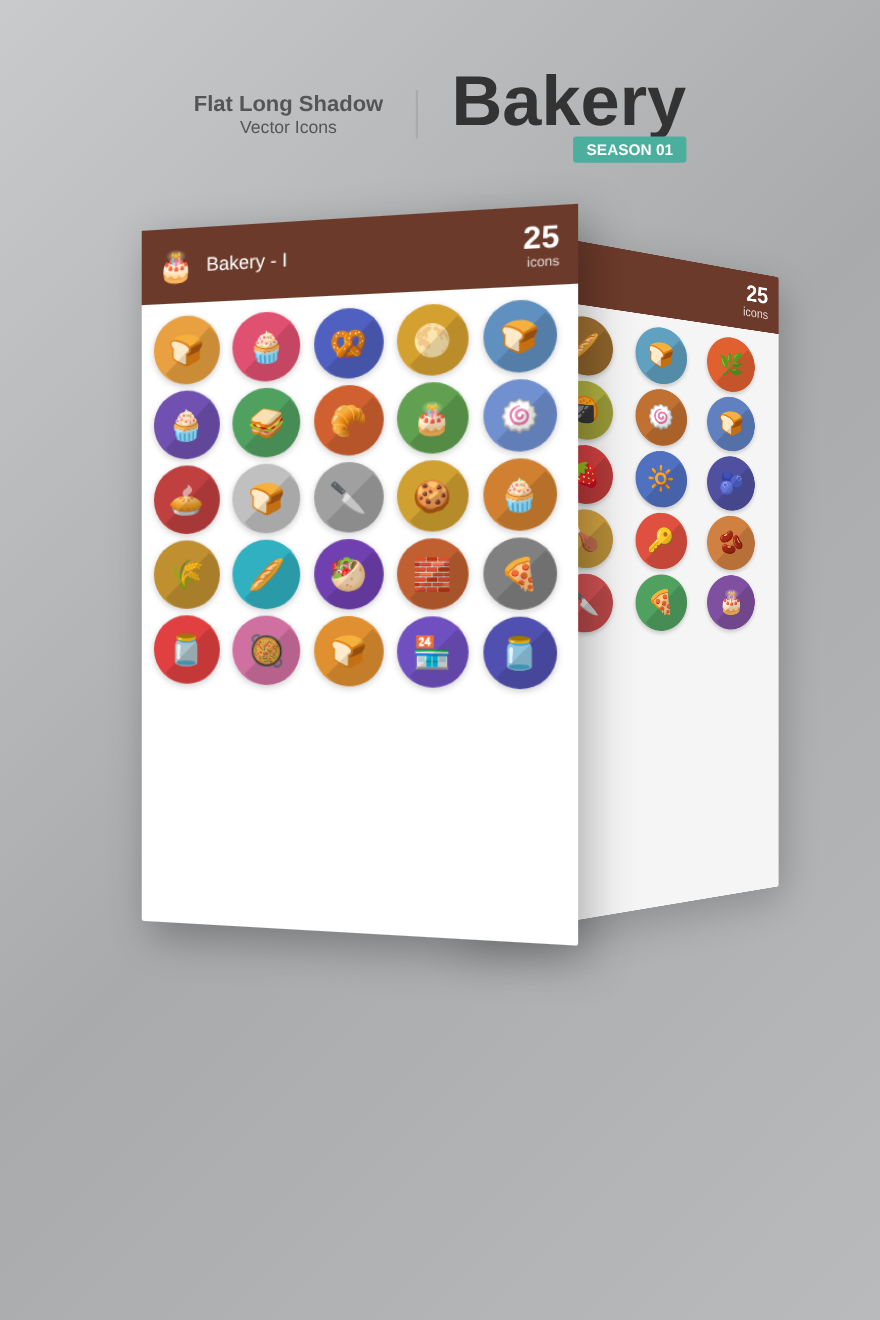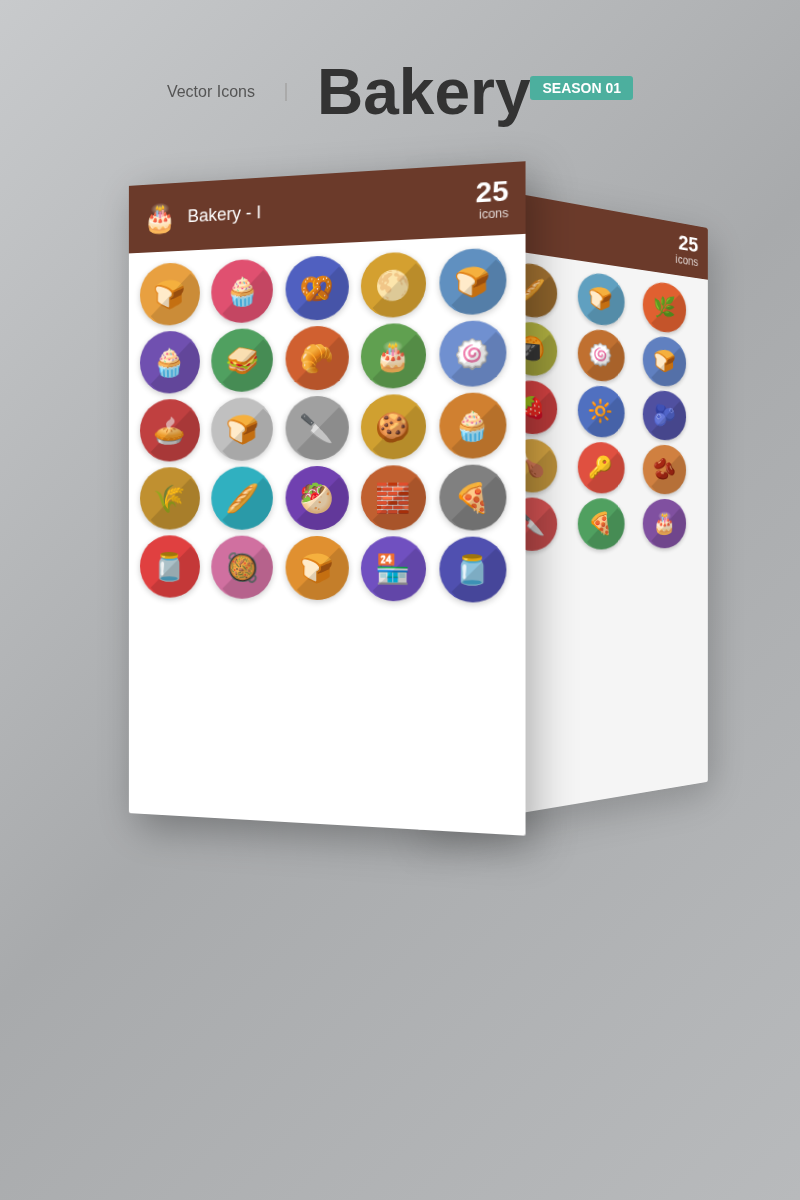--- a/index.html
+++ b/index.html
@@ -51,40 +51,40 @@
 
     .vector-icons {
       font-size: 16px;
       font-weight: 400;
       color: #555;
       text-align: center;
     }
 
     .header-right {
       display: flex;
-      flex-direction: row;
-      align-items: flex-start;
+      flex-direction: column;
+      align-items: flex-end;
       padding-left: 30px;
     }
 
     .bakery-title {
       font-size: 64px;
       font-weight: 700;
       color: #333;
       line-height: 1;
     }
 
     .season-badge {
       background: #4caf9e;
       color: white;
       font-size: 14px;
       font-weight: 700;
       padding: 4px 12px;
       border-radius: 3px;
-      margin-top: 16px;
+      margin-top: 0;
       display: inline-block;
     }
 
     
     .book-container {
       position: relative;
       width: 720px;
       height: 720px;
       margin-top: 20px;
       perspective: 1200px;
@@ -236,20 +236,21 @@
 
     .card-back .card-count-num {
       font-size: 22px;
     }
   </style>
 </head>
 <body>
 
 <div class="header-section">
   <div class="header-left">
+    <div class="flat-long-shadow">Flat Long Shadow</div>
     <div class="vector-icons">Vector Icons</div>
   </div>
   <div class="header-right">
     <div class="bakery-title">Bakery</div>
     <div class="season-badge">SEASON 01</div>
   </div>
 </div>
 
 <div class="book-container">
 

